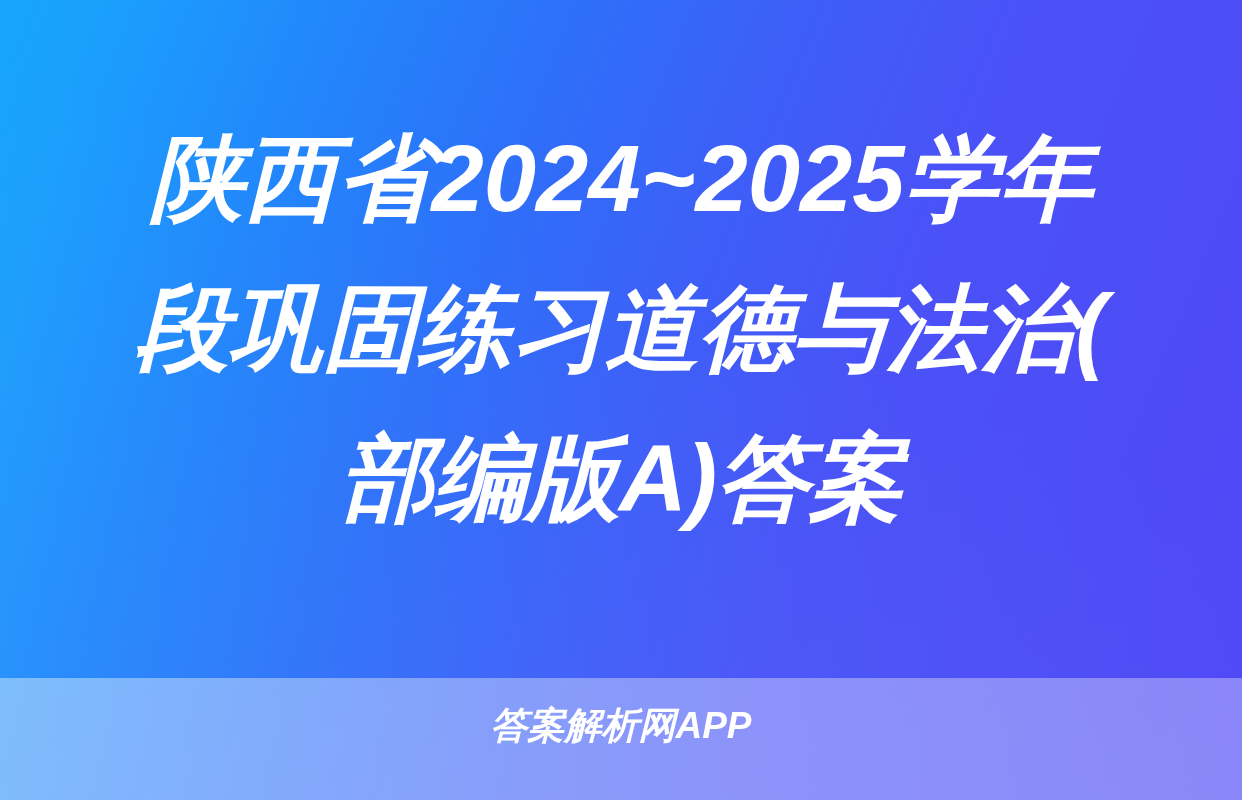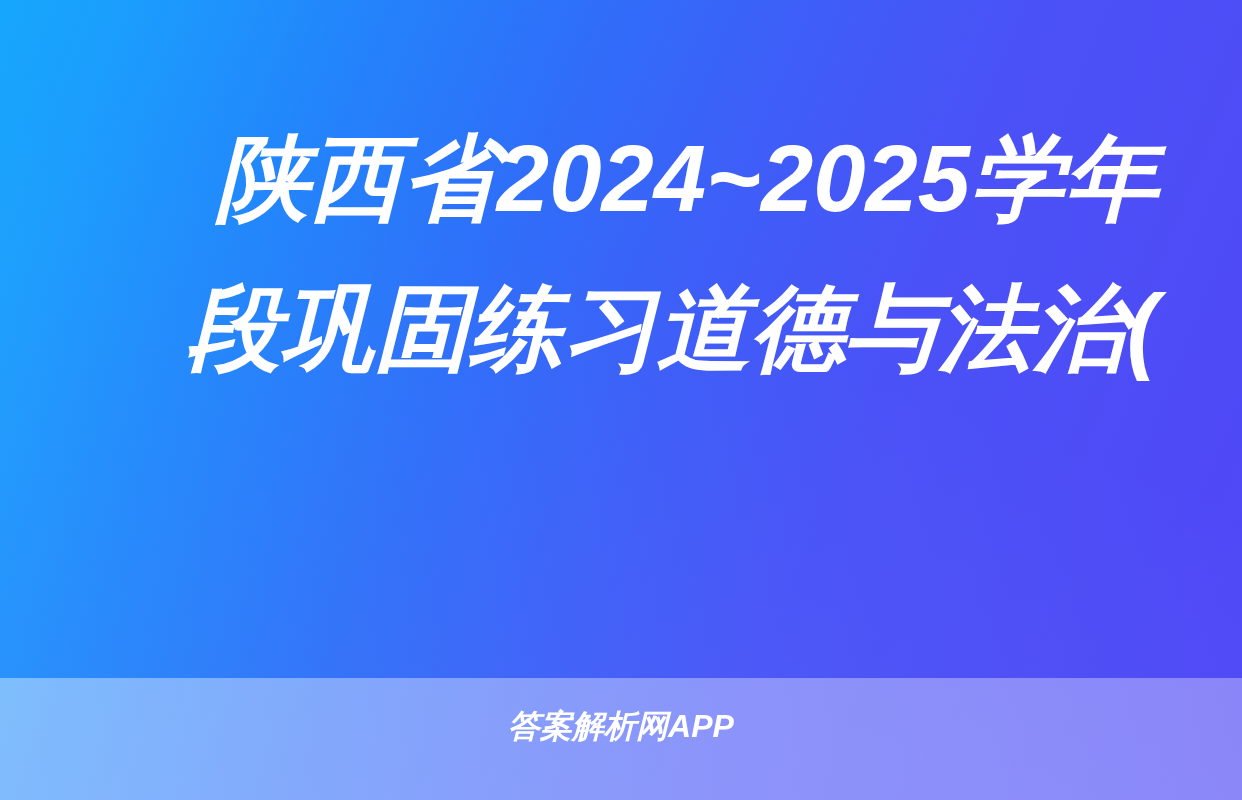--- a/index.html
+++ b/index.html
@@ -55,21 +55,21 @@
     white-space: nowrap;
     z-index: 3;
   }
 
   #headline .hl-line {
     display: block;
     height: 150px;
   }
 
   
-  .hl-line.wide { letter-spacing: 0px; text-align: right; }
+  .hl-line.wide { letter-spacing: 0px; }
 
   
   #footer-band {
     position: absolute;
     left: 0;
     right: 0;
     top: 678px;
     height: 122px;
     background: linear-gradient(100deg,
         rgba(255,255,255,0.40) 0%,
@@ -78,36 +78,37 @@
     z-index: 2;
   }
 
   #footer-text {
     position: absolute;
     left: 0;
     right: 0;
     top: 697px;
     text-align: center;
     color: #ffffff;
-    font-size: 32px;
+    font-size: 37px;
     font-weight: 700;
     font-style: italic;
     letter-spacing: 0px;
     line-height: 58px;
     white-space: nowrap;
     z-index: 4;
   }
 </style>
 </head>
 <body>
 
 <div id="card">
 
   <div id="headline">
     <span class="hl-line wide">陕西省2024~2025学年</span>
     <span class="hl-line wide">段巩固练习道德与法治(</span>
+    <span class="hl-line">部编版A)答案</span>
   </div>
 
   <div id="footer-band"></div>
 
   <div id="footer-text">答案解析网APP</div>
 
 </div>
 
 </body></html>

